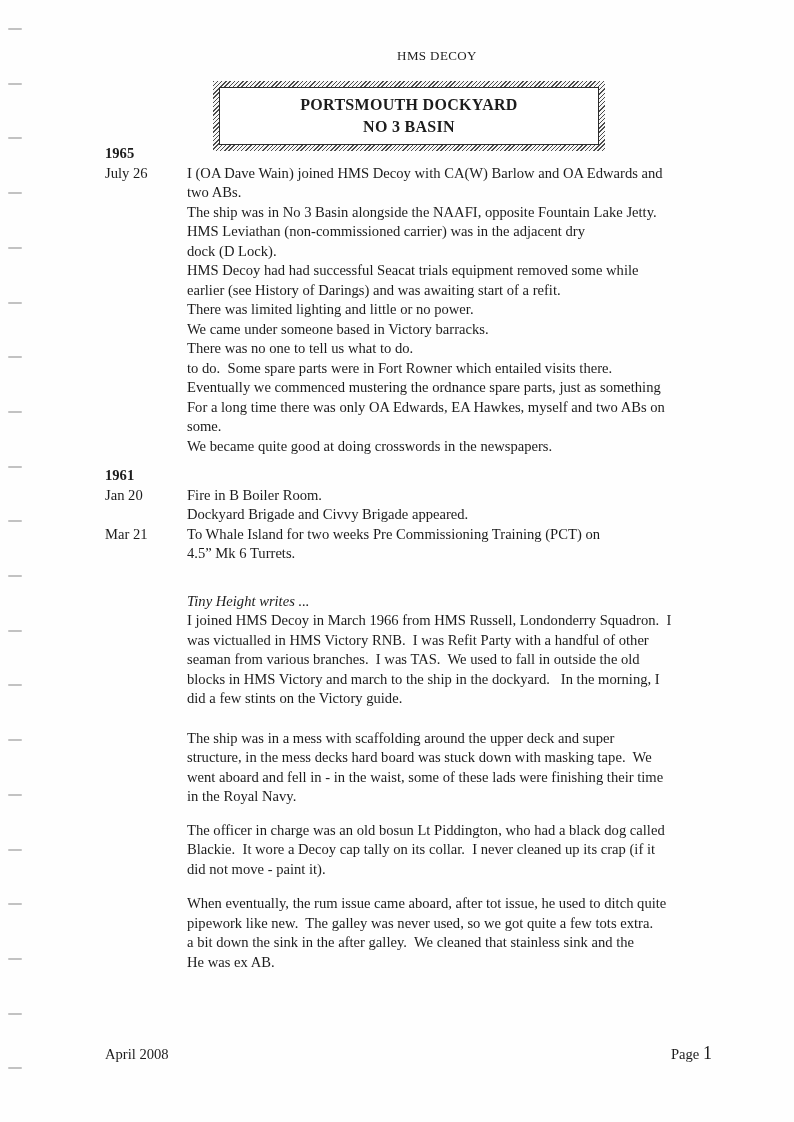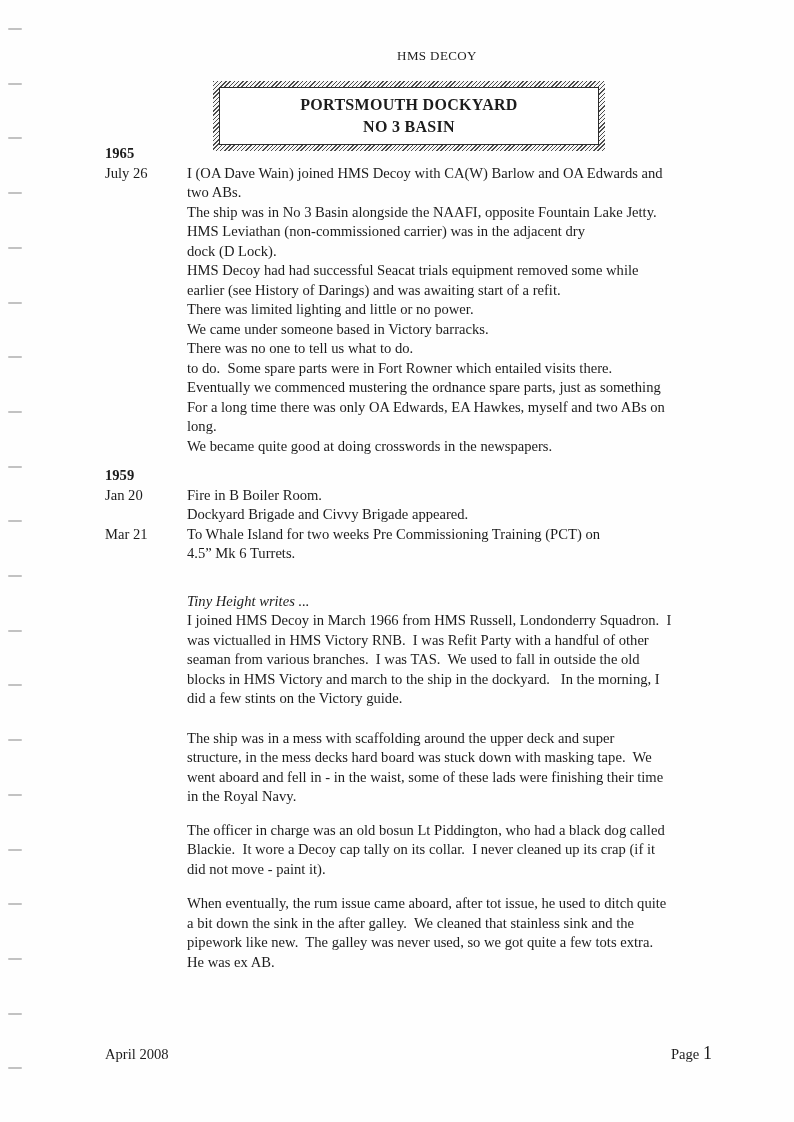--- a/index.html
+++ b/index.html
@@ -150,29 +150,29 @@
                 <div class="line">HMS Leviathan (non-commissioned carrier) was in the adjacent dry</div>
                 <div class="line">dock (D Lock).</div>
                 <div class="line">HMS Decoy had had successful Seacat trials equipment removed some while</div>
                 <div class="line">earlier (see History of Darings) and was awaiting start of a refit.</div>
                 <div class="line">There was limited lighting and little or no power.</div>
                 <div class="line">We came under someone based in Victory barracks.</div>
                 <div class="line">There was no one to tell us what to do.</div>
                 <div class="line">to do.  Some spare parts were in Fort Rowner which entailed visits there.</div>
                 <div class="line">Eventually we commenced mustering the ordnance spare parts, just as something</div>
                 <div class="line">For a long time there was only OA Edwards, EA Hawkes, myself and two ABs on</div>
-                <div class="line">long.</div>
+                <div class="line">some.</div>
                 <div class="line">We became quite good at doing crosswords in the newspapers.</div>
               </div>
   </div>
 </div>
   </div>
 
   <div class="section">
-    <div class="year line">1959</div>
+    <div class="year line">1961</div>
     <div class="entries">
   <div class="entry">
     <div class="date">Jan 20</div>
     <div class="lines">
                 <div class="line">Fire in B Boiler Room.</div>
                 <div class="line">Dockyard Brigade and Civvy Brigade appeared.</div>
               </div>
   </div>
 
   <div class="entry">
@@ -202,22 +202,22 @@
             <div class="line">went aboard and fell in - in the waist, some of these lads were finishing their time</div>
             <div class="line">in the Royal Navy.</div>
           </div>
           <div class="para">
             <div class="line">The officer in charge was an old bosun Lt Piddington, who had a black dog called</div>
             <div class="line">Blackie.  It wore a Decoy cap tally on its collar.  I never cleaned up its crap (if it</div>
             <div class="line">did not move - paint it).</div>
           </div>
           <div class="para">
             <div class="line">When eventually, the rum issue came aboard, after tot issue, he used to ditch quite</div>
+            <div class="line">pipework like new.  The galley was never used, so we got quite a few tots extra.</div>
             <div class="line">a bit down the sink in the after galley.  We cleaned that stainless sink and the</div>
-            <div class="line">pipework like new.  The galley was never used, so we got quite a few tots extra.</div>
             <div class="line">He was ex AB.</div>
           </div>
         </div>
     </div>
   </div>
 
   <div class="footer">
     <span>April 2008</span>
     <span>
       <span>Page</span>

